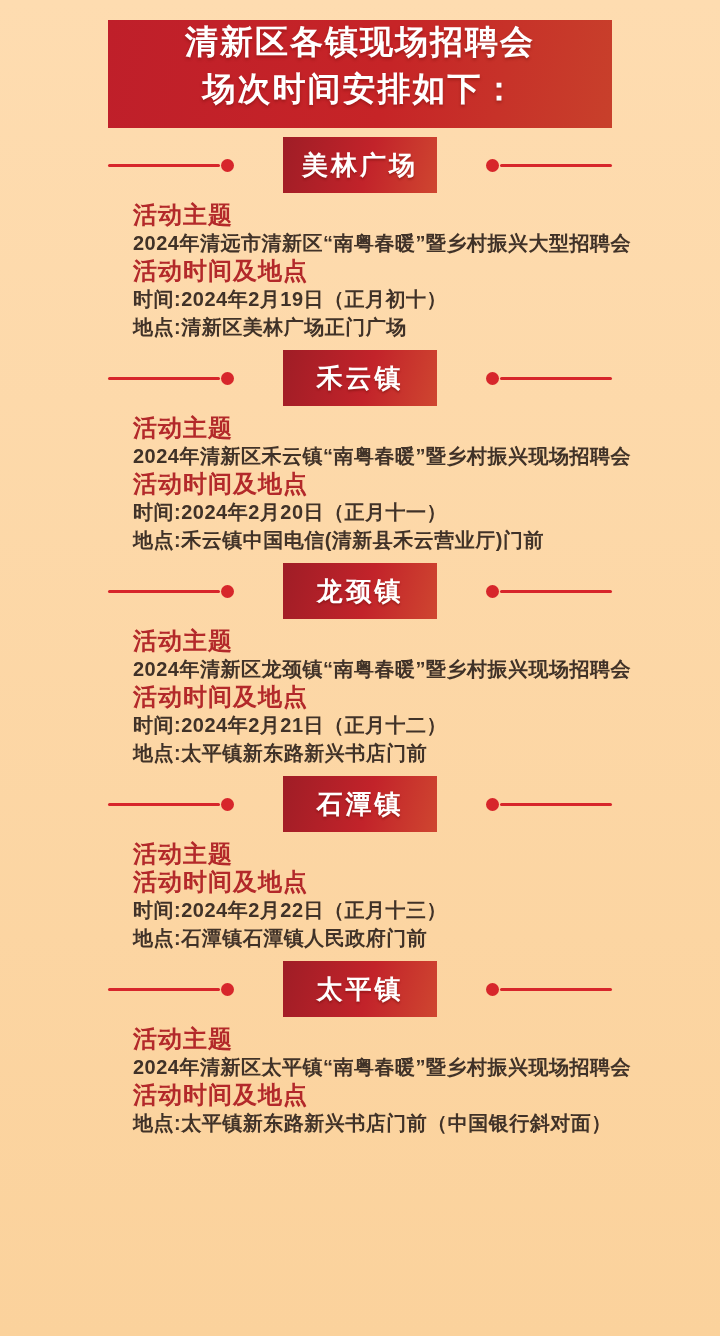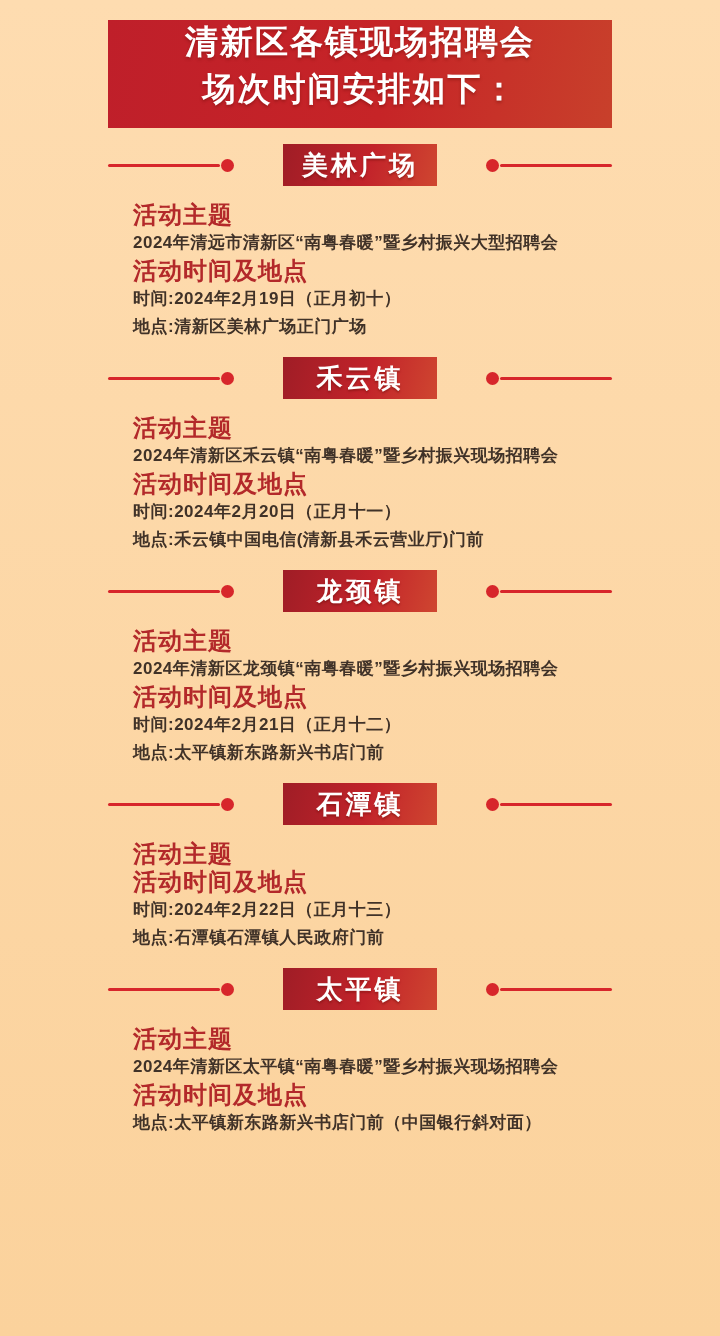--- a/index.html
+++ b/index.html
@@ -59,21 +59,21 @@
   }
   .wing .dot {
     width: 13px;
     height: 13px;
     border-radius: 50%;
     background: var(--accent-red, #d7262b);
     margin: 0 1px;
   }
   .town-badge {
     width: 154px;
-    height: 42px;
+    height: 56px;
     background: linear-gradient(105deg, #9f1d26 0%, #c2232a 55%, #cf4630 100%);
     display: flex;
     align-items: center;
     justify-content: center;
     color: #ffffff;
     font-size: 26px;
     font-weight: bold;
     letter-spacing: 3px;
     text-shadow: 0 2px 2px rgba(110, 15, 10, 0.45);
     white-space: nowrap;
@@ -84,21 +84,21 @@
   }
   .red-label {
     color: var(--heading-red, #b3292a);
     font-size: 24px;
     font-weight: bold;
     line-height: 28px;
     letter-spacing: 1px;
   }
   .body-line {
     color: var(--body-text, #403228);
-    font-size: 17px;
+    font-size: 20px;
     font-weight: 600;
     line-height: 28px;
     letter-spacing: 0.5px;
     white-space: nowrap;
   }
   .tp-label { }
 </style>
 </head>
 <body style="--background-top: #fedcb0; --background-bottom: #fbd29c; --banner-red-dark: #bf1f2a; --banner-red-light: #c8402b; --badge-red-dark: #9f1d26; --badge-red-light: #cf4630; --accent-red: #d7262b; --heading-red: #b3292a; --body-text: #403228; --banner-text: #ffffff;">
 

